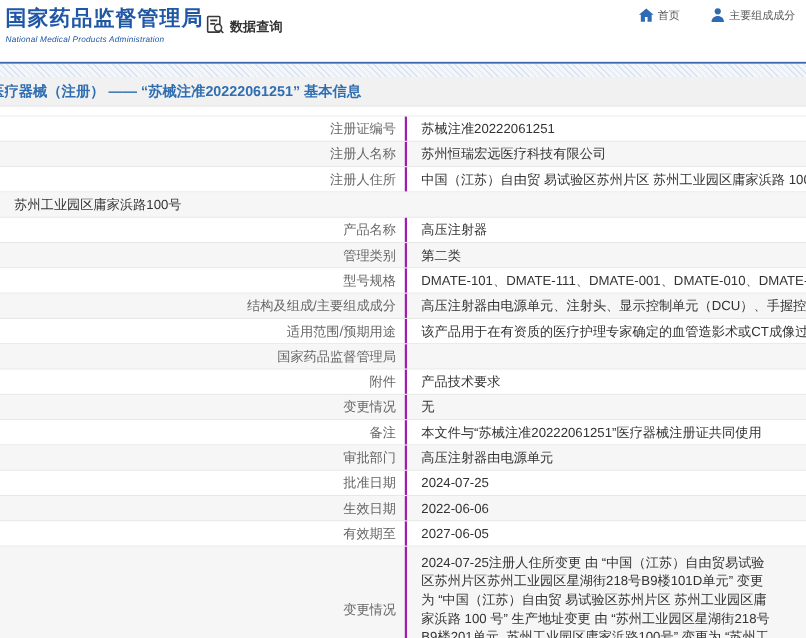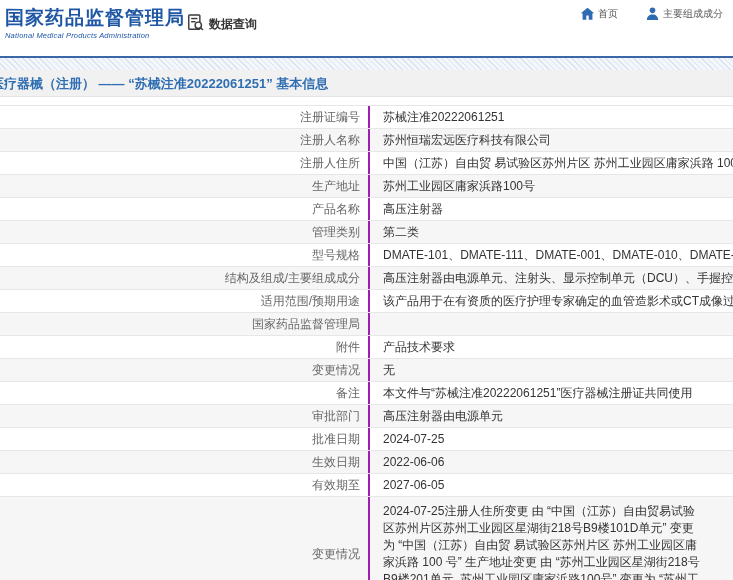--- a/index.html
+++ b/index.html
@@ -125,21 +125,20 @@
       </div>
       <div class="row alt">
         <div class="cell label">注册人名称</div>
         <div class="cell value">苏州恒瑞宏远医疗科技有限公司</div>
       </div>
       <div class="row">
         <div class="cell label">注册人住所</div>
         <div class="cell value">中国（江苏）自由贸 易试验区苏州片区 苏州工业园区庸家浜路 100 号</div>
       </div>
       <div class="row alt">
-        <div class="cell label">生产地址</div>
         <div class="cell value">苏州工业园区庸家浜路100号</div>
       </div>
       <div class="row">
         <div class="cell label">产品名称</div>
         <div class="cell value">高压注射器</div>
       </div>
       <div class="row alt">
         <div class="cell label">管理类别</div>
         <div class="cell value">第二类</div>
       </div>

